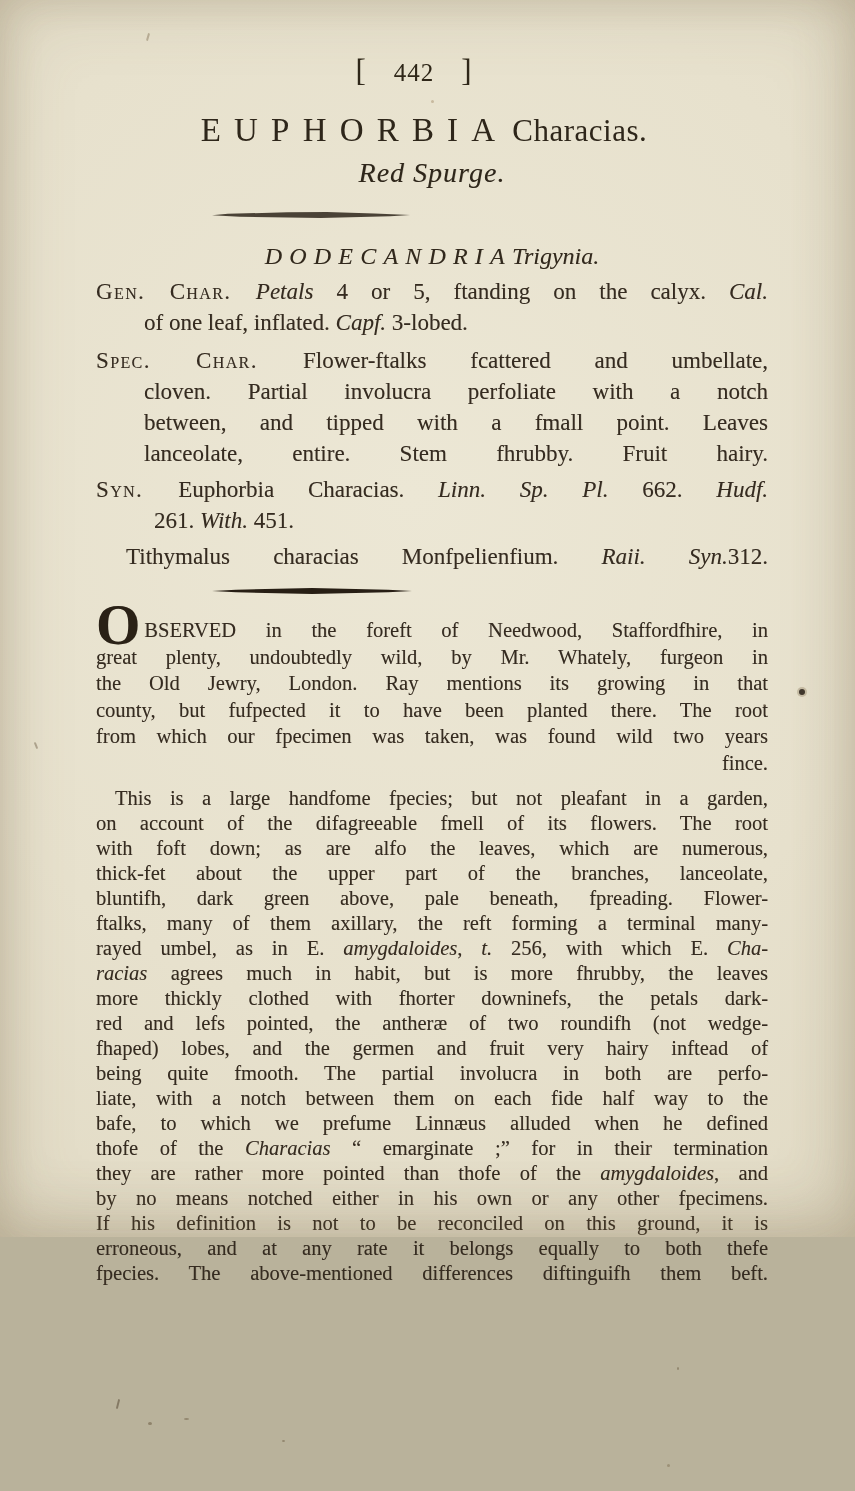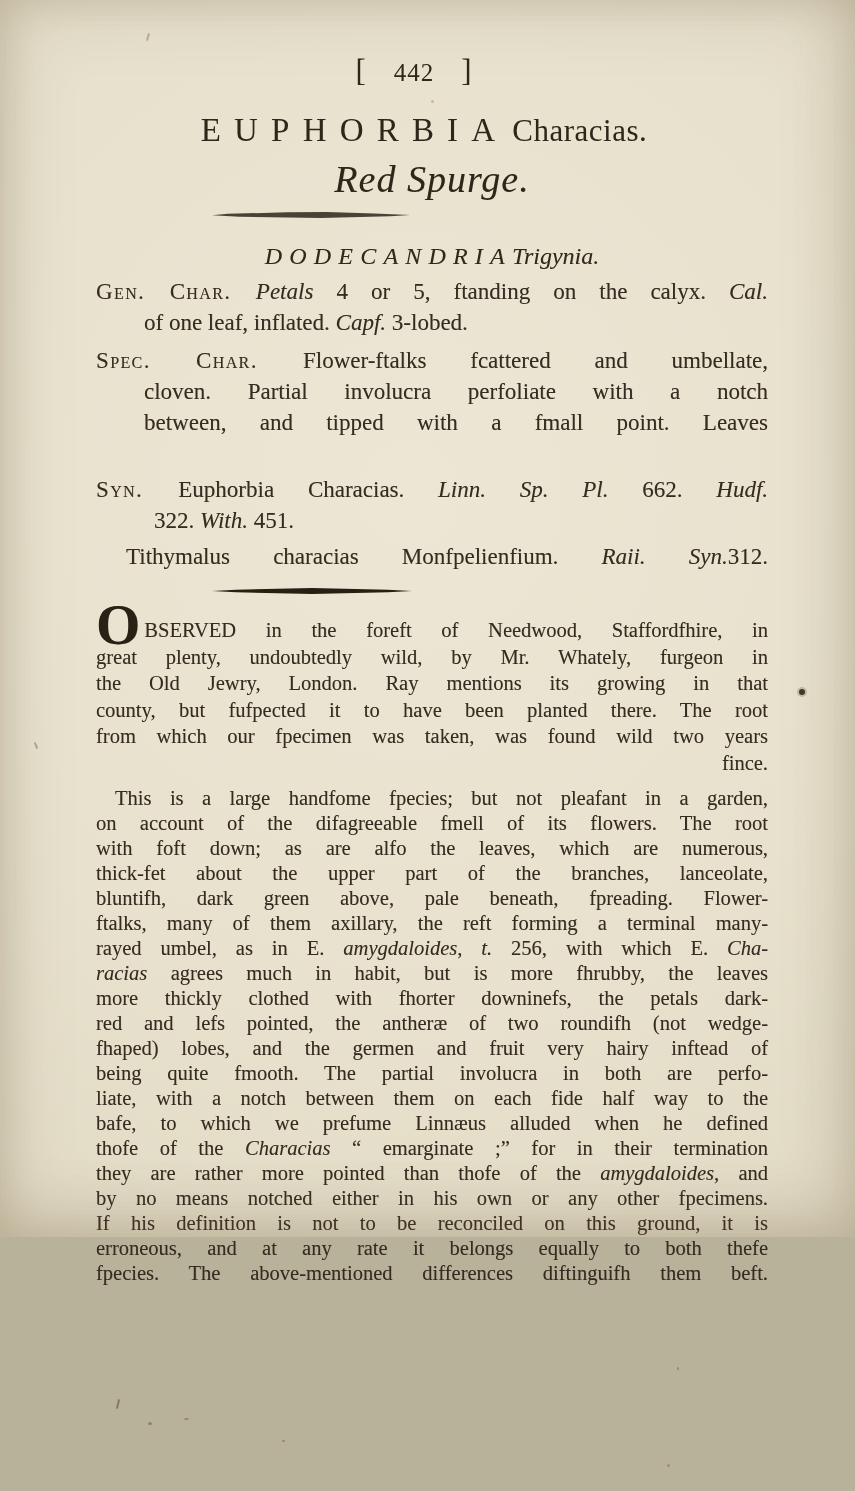--- a/index.html
+++ b/index.html
@@ -26,21 +26,21 @@
   .sc{font-variant:small-caps;letter-spacing:.06em;}
 
   .folio{top:54px;font-size:26px;line-height:34px;letter-spacing:1px;left:-18px;color:#2f2719;}
   .folio .bracket{font-size:31px;}
   .folio .num{margin:0 27px;font-size:25px;}
 
   .title{top:112px;left:-8px;white-space:nowrap;}
   .title .genus{font-size:33px;letter-spacing:.40em;color:#2e261a;}
   .title .species{font-size:31px;margin-left:4px;letter-spacing:.5px;color:#2e261a;}
 
-  .common{top:157px;font-size:38px;font-style:italic;letter-spacing:1px;color:#2e261a;}
+  .common{top:157px;font-size:28px;font-style:italic;letter-spacing:1px;color:#2e261a;}
 
   .rule{position:absolute;height:6px;background:#271e14;}
   .rule1{top:212px;left:212px;width:198px;opacity:.82;
     clip-path:polygon(0 55%,8% 30%,38% 6%,58% 0,82% 26%,100% 48%,90% 72%,55% 100%,14% 78%);}
   .rule2{top:588px;left:212px;width:200px;
     clip-path:polygon(0 50%,12% 28%,50% 0,88% 28%,100% 50%,88% 72%,50% 100%,12% 72%);}
 
   .classif{top:243px;font-size:24px;font-style:italic;color:#31281c;}
   .classif .classname{letter-spacing:.30em;}
   .classif .ordername{}
@@ -108,25 +108,26 @@
 
     <div class="blk sec gen">
       <div class="ln j"><span class="sc">Gen. Char. </span><span class="i">Petals</span><span> 4 or 5, ftanding on the calyx. </span><span class="i">Cal.</span></div>
       <div class="ln ind"><span>of one leaf, inflated. </span><span class="i">Capf.</span><span> 3-lobed.</span></div>
     </div>
 
     <div class="blk sec spec">
       <div class="ln j"><span class="sc">Spec. Char. </span><span>Flower-ftalks fcattered and umbellate,</span></div>
       <div class="ln ind j"><span>cloven. Partial involucra perfoliate with a notch</span></div>
       <div class="ln ind j"><span>between, and tipped with a fmall point. Leaves</span></div>
+      <div class="ln ind j"><span>lanceolate, entire. Stem fhrubby. Fruit hairy.</span></div>
     </div>
 
     <div class="blk sec syn">
       <div class="ln j"><span class="sc">Syn. </span><span>Euphorbia Characias. </span><span class="i">Linn. Sp. Pl.</span><span> 662. </span><span class="i">Hudf.</span></div>
-      <div class="ln ind2"><span>322. </span><span class="i">With.</span><span> 451.</span></div>
+      <div class="ln ind2"><span>261. </span><span class="i">With.</span><span> 451.</span></div>
     </div>
 
     <div class="blk sec tithy">
       <div class="ln indT j"><span>Tithymalus characias Monfpelienfium. </span><span class="i">Raii. Syn.</span><span>312.</span></div>
     </div>
 
     <div class="blk bd para1">
       <div class="ln j"><span class="dropcap">O</span><span><span>BSERVED in the foreft of Needwood, Staffordfhire, in</span></span></div>
       <div class="ln j"><span>great plenty, undoubtedly wild, by Mr. Whately, furgeon in</span></div>
       <div class="ln j"><span>the Old Jewry, London. Ray mentions its growing in that</span></div>

